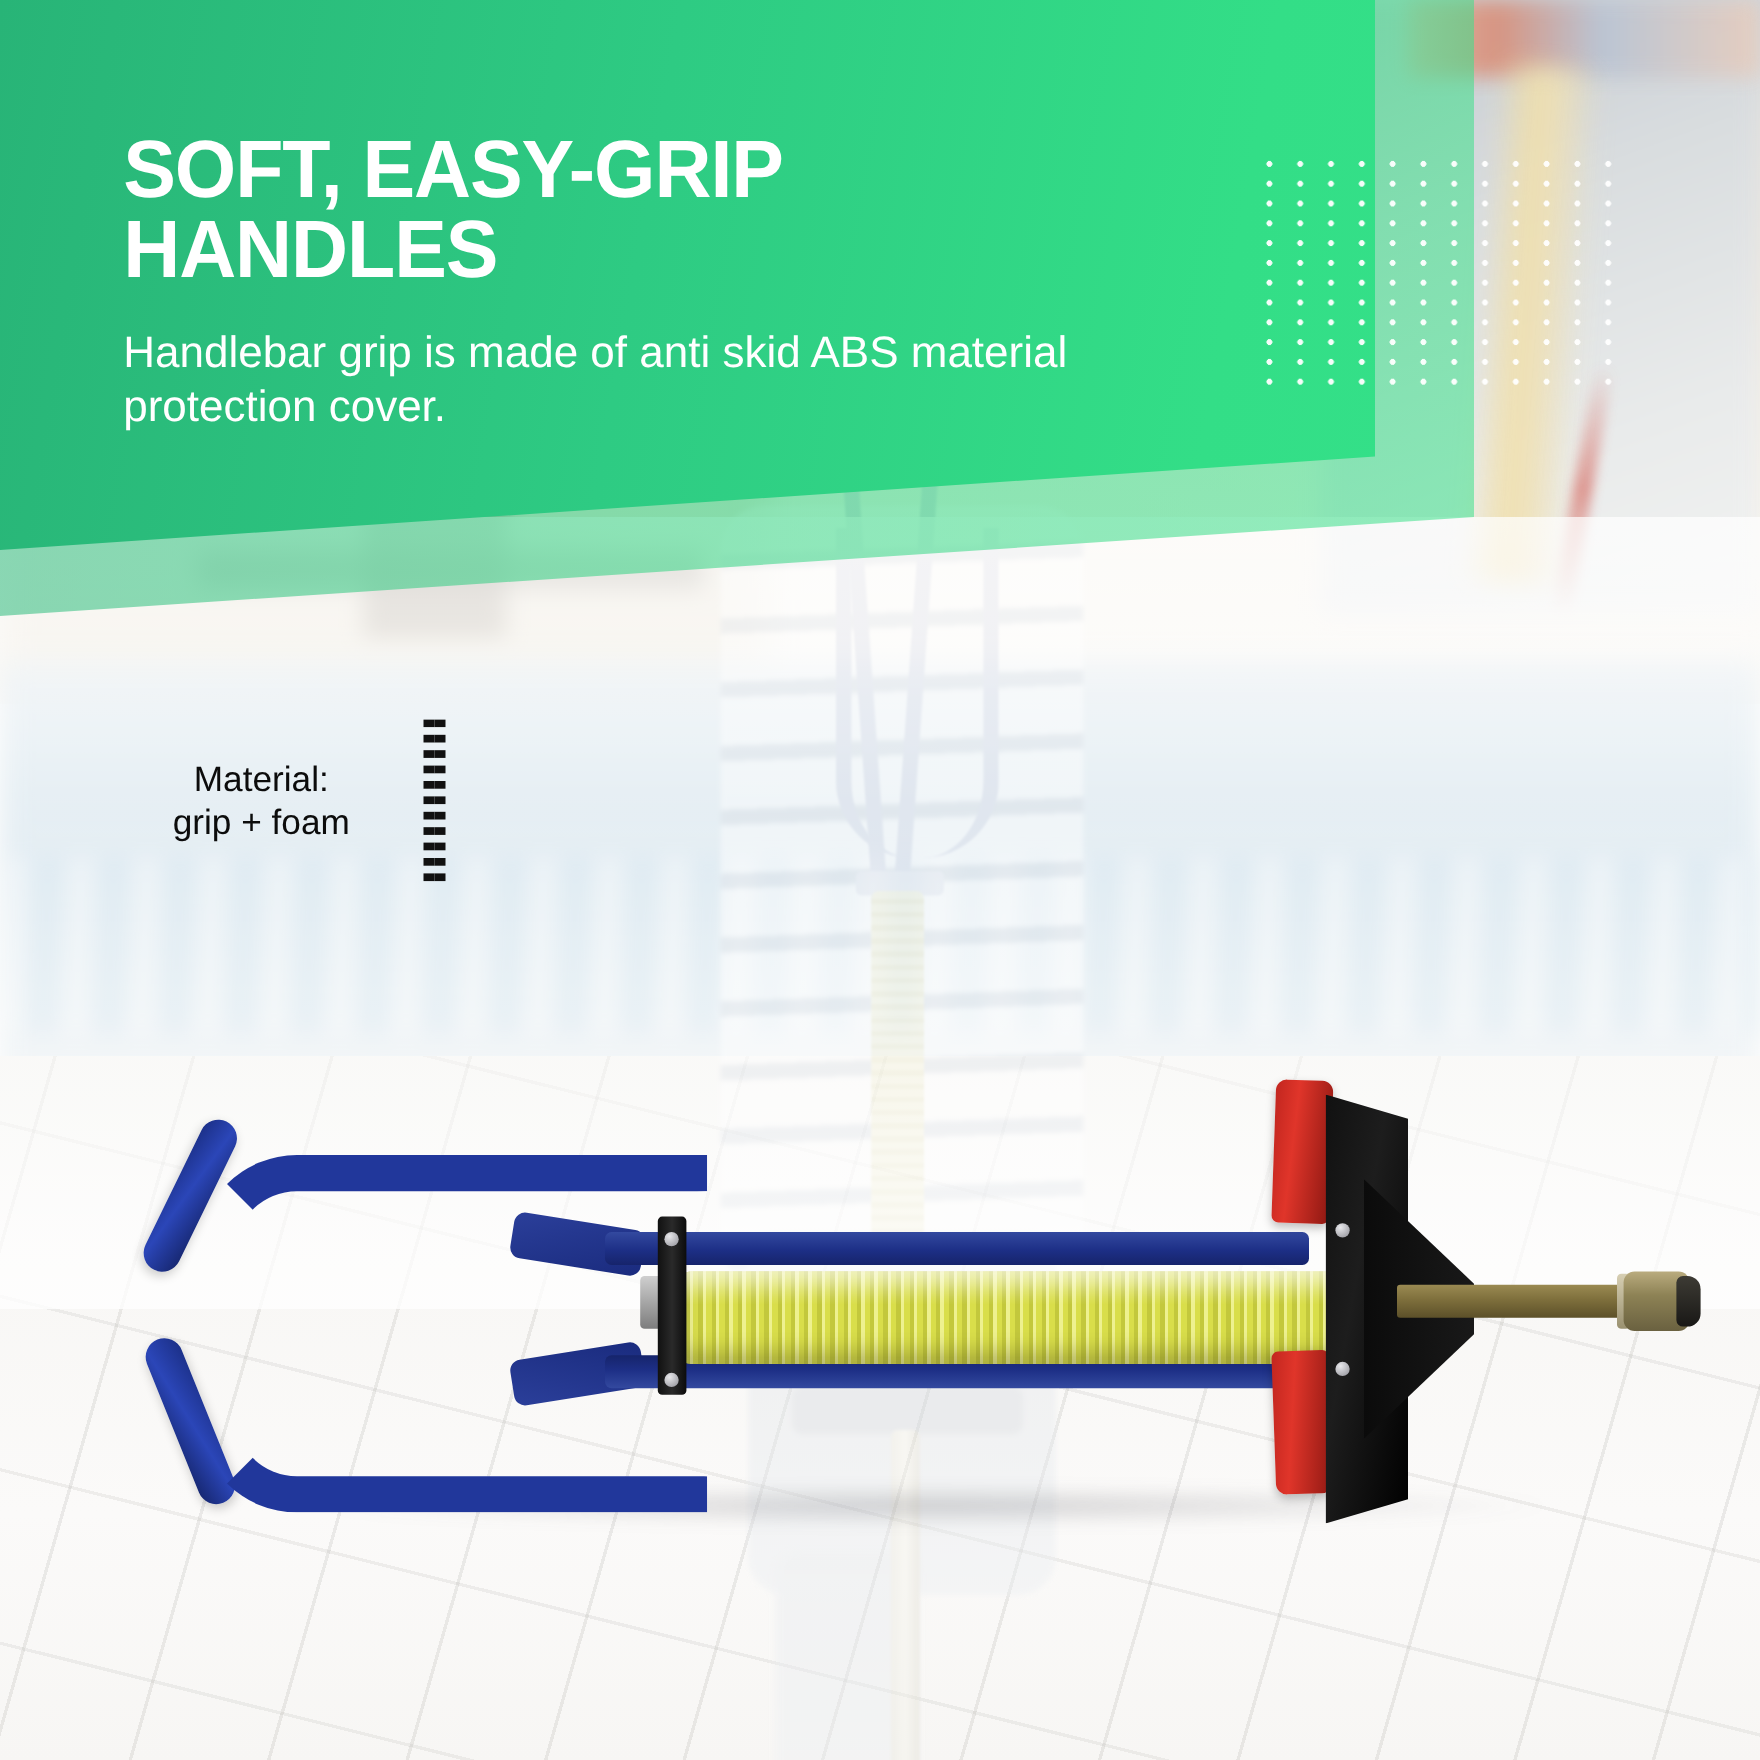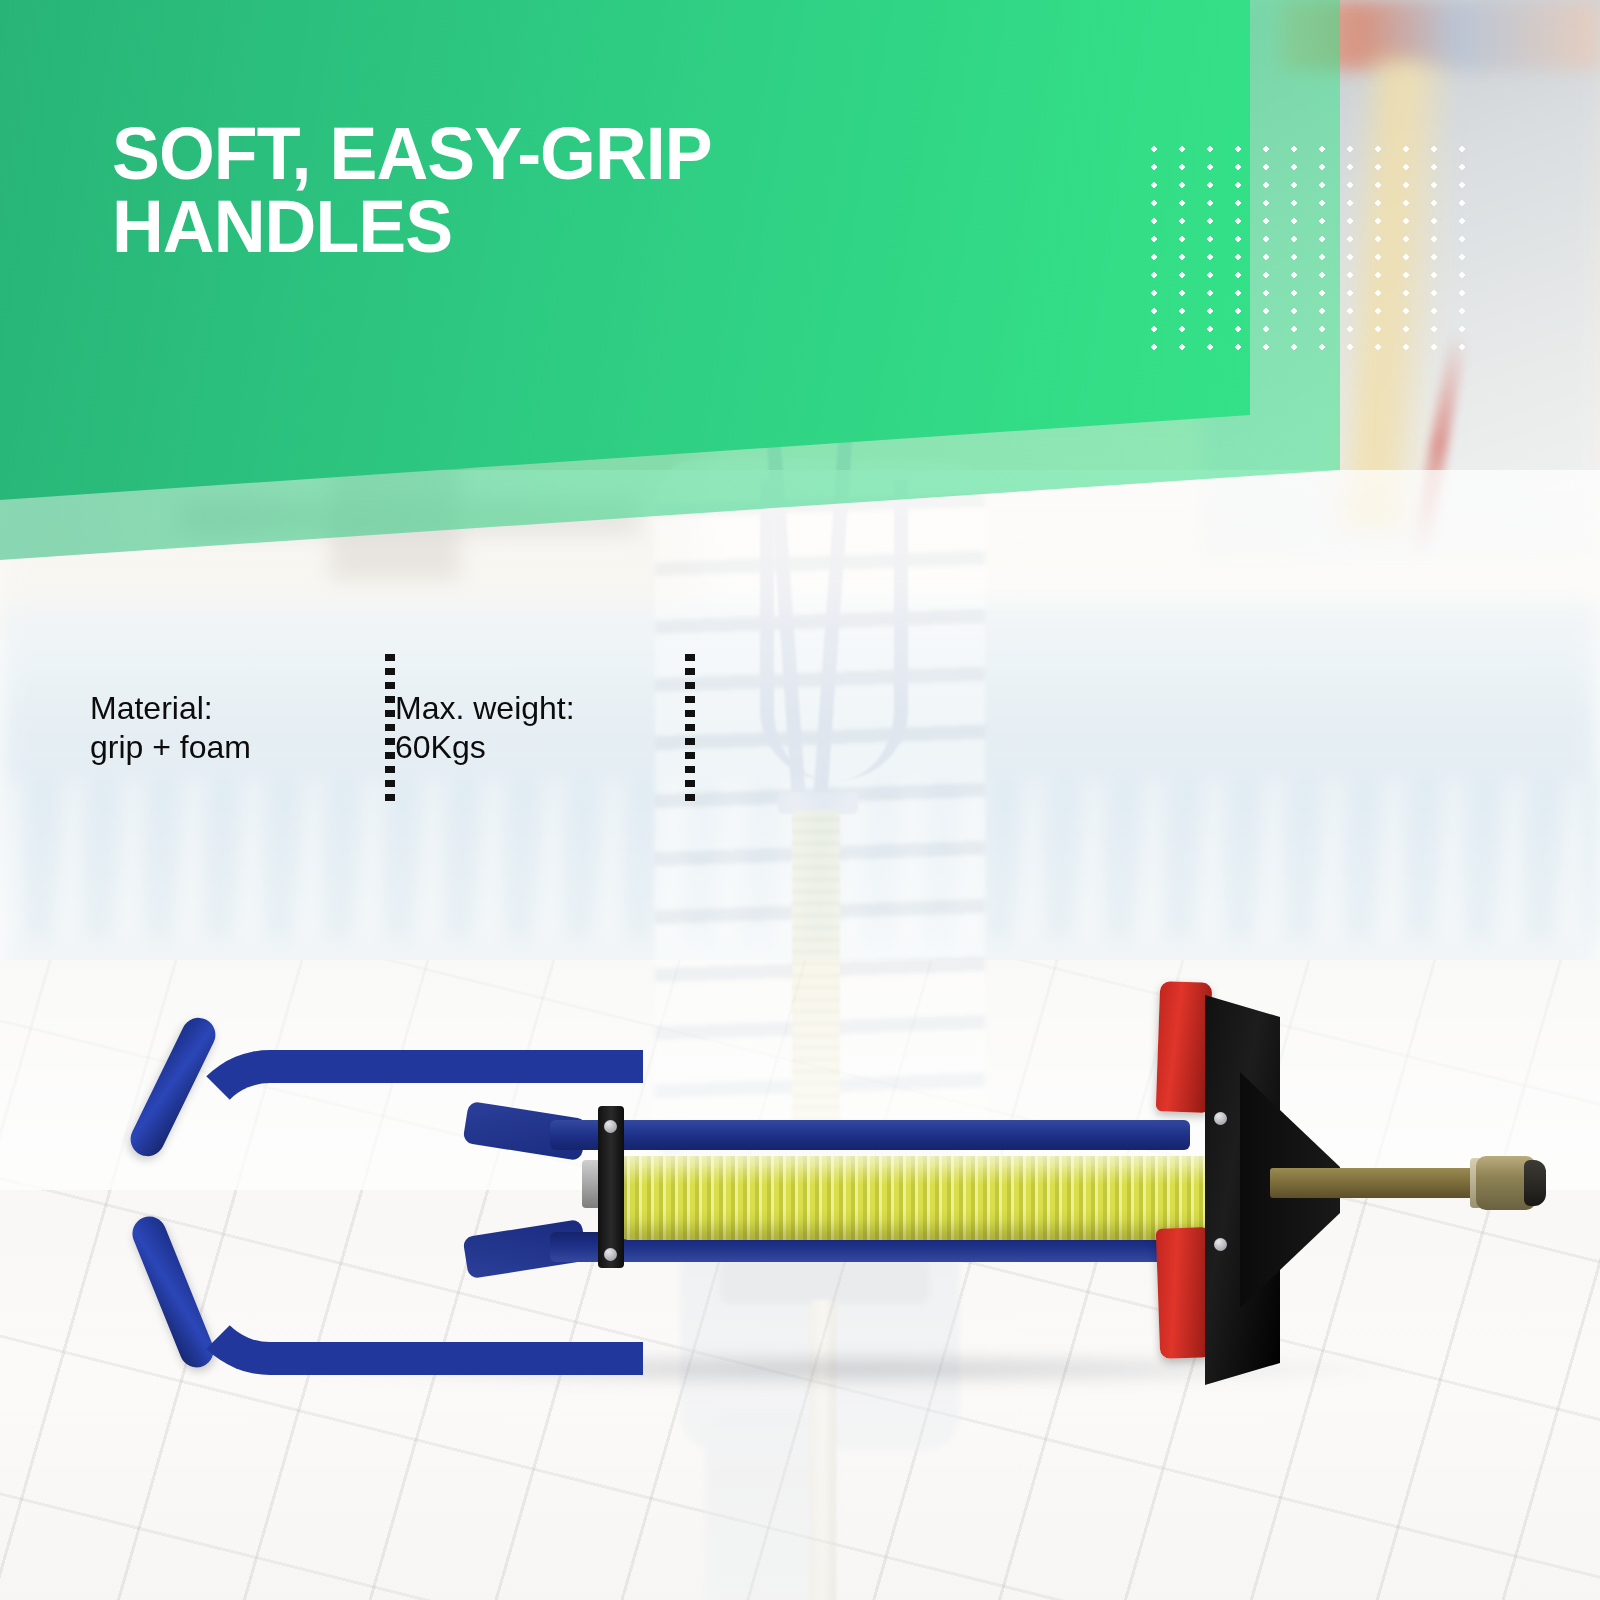--- a/index.html
+++ b/index.html
@@ -166,21 +166,21 @@
     opacity:.95;
   }
 
   
   .specs{
     position:absolute;left:90px;top:648px;width:1420px;height:160px;
     display:flex;align-items:center;
   }
   .spec{
     flex:0 0 auto;display:flex;flex-direction:column;justify-content:center;
-    align-items:flex-start;text-align:center;color:#0c0c0c;
+    align-items:center;text-align:center;color:#0c0c0c;
     font-size:32px;line-height:1.22;height:160px;
   }
   .spec-l1,.spec-l2{display:block;white-space:nowrap;}
   .spec.w1{width:295px;}
   .spec.w2{width:290px;}
   .spec.w3{width:290px;}
   .spec.w4{width:285px;}
   .spec.w5{width:260px;}
   .divider{
     flex:0 0 auto;width:5px;height:148px;align-self:center;
@@ -342,39 +342,36 @@
 
     </div>
 
     <div class="photo-haze"></div>
   </div>
 
   <div class="banner-soft"></div>
   <div class="banner">
     <div class="banner-inner">
       <h1 class="headline">SOFT, EASY-GRIP HANDLES</h1>
+      <p class="subhead">Handlebar grip is made of anti skid ABS material protection cover.</p>
     </div>
   </div>
 
   <div class="dots"></div>
 
   <div class="specs">
 
     <div class="spec w1">
       <span class="spec-l1">Material:</span>
       <span class="spec-l2">grip + foam</span>
     </div>
     <div class="divider"></div>
 
     <div class="divider"></div>
 
-    <div class="spec w3">
-      <span class="spec-l1">Max. weight:</span>
-      <span class="spec-l2">60Kgs</span>
-    </div>
     <div class="divider"></div>
 
     <div class="divider"></div>
 
 
   </div>
 
   <div class="pogo">
     <div class="pogo-shadow"></div>
 

